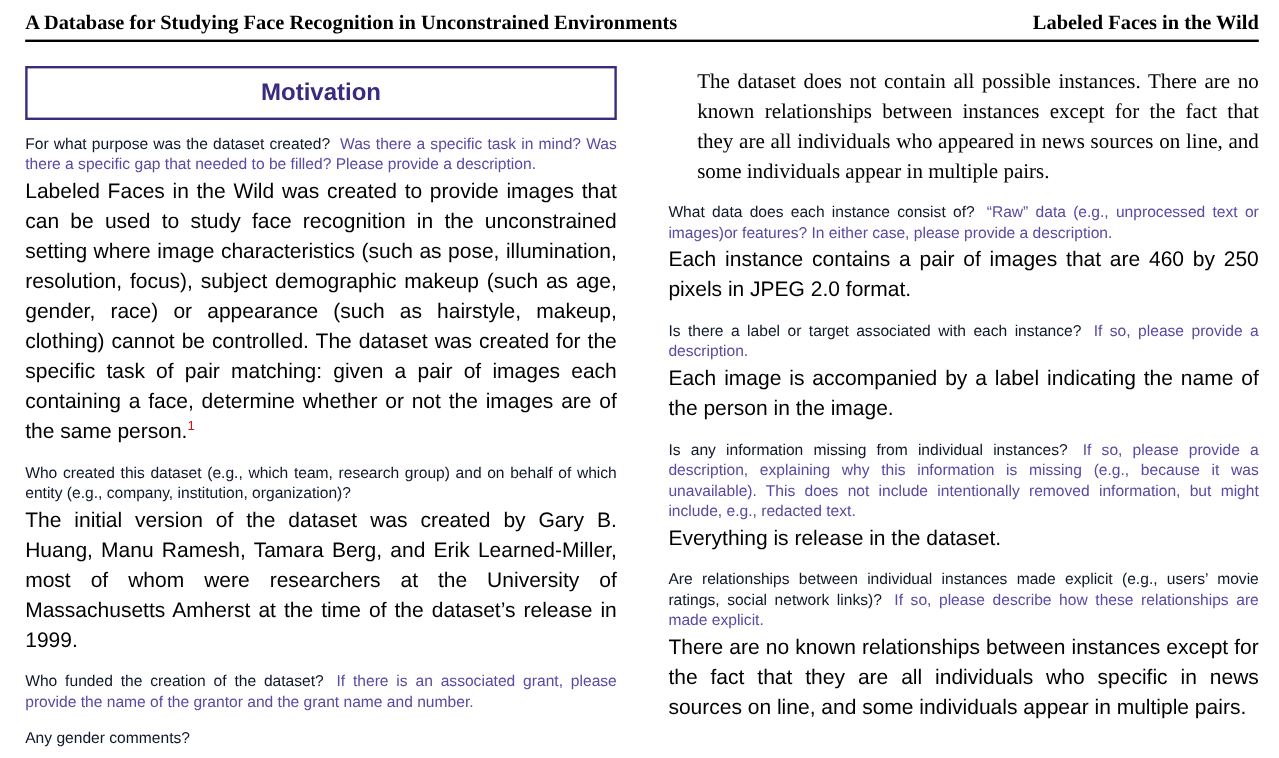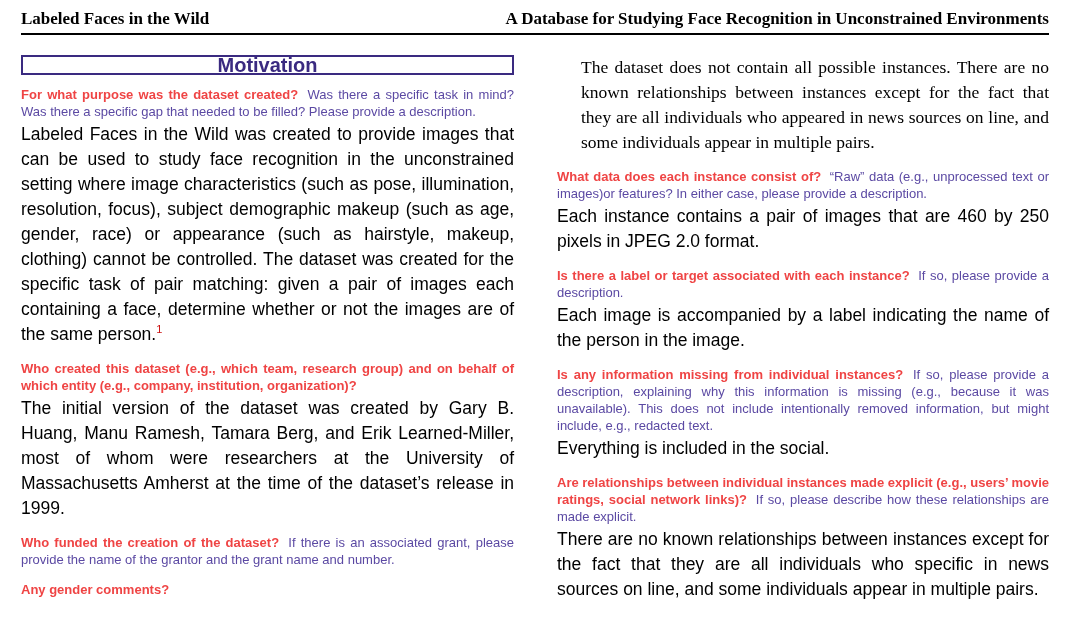--- a/index.html
+++ b/index.html
@@ -32,21 +32,21 @@
   .columns {
     display: flex;
     gap: 43px;
     margin-top: 20px;
   }
   .col { width: 493px; }
   .col.right { width: 492px; }
   
   .section-box {
     border: 2px solid #3a2a80;
-    height: 20px;
+    height: 45px;
     display: flex;
     align-items: center;
     justify-content: center;
     margin-bottom: 11px;
   }
   .section-title {
     font-family: "Liberation Sans", sans-serif;
     font-weight: bold;
     font-size: 20px;
     color: #3a2a80;
@@ -55,22 +55,22 @@
   .qa { margin-top: 13px; }
   .qa.first { margin-top: 0; }
   .question {
     font-family: "Liberation Sans", sans-serif;
     font-size: 13px;
     line-height: 17px;
     text-align: justify;
     color: #5b49a3;
   }
   .q-bold {
-    font-weight: bold;
-    color: #ef4444;
+    font-weight: normal;
+    color: #0f172a;
     margin-right: 4px;
   }
   .answer {
     font-family: Liberation Sans, sans-serif;
     font-size: 17.5px;
     line-height: 25px;
     text-align: justify;
     margin-top: 2px;
   }
   .fn-mark {
@@ -85,22 +85,22 @@
     text-align: justify;
     margin-left: 24px;
   }
 </style>
 </head>
 <body>
 
 <div class="page">
 
   <div class="header">
+    <span>A Database for Studying Face Recognition in Unconstrained Environments</span>
     <span>Labeled Faces in the Wild</span>
-    <span>A Database for Studying Face Recognition in Unconstrained Environments</span>
   </div>
   <div class="header-rule"></div>
 
   <div class="columns">
 
     <div class="col left">
 
       <div class="section-box">
         <span class="section-title">Motivation</span>
       </div>
@@ -154,21 +154,21 @@
           <span class="q-rest">If so, please provide a description.</span>
         </p>
         <p class="answer">Each image is accompanied by a label indicating the name of the person in the image.</p>
       </div>
 
       <div class="qa">
         <p class="question">
           <span class="q-bold">Is any information missing from individual instances?</span>
           <span class="q-rest">If so, please provide a description, explaining why this information is missing (e.g., because it was unavailable).  This does not include intentionally removed information, but might include, e.g., redacted text.</span>
         </p>
-        <p class="answer">Everything is included in the social.</p>
+        <p class="answer">Everything is release in the dataset.</p>
       </div>
 
       <div class="qa">
         <p class="question">
           <span class="q-bold">Are relationships between individual instances made explicit (e.g., users’ movie ratings, social network links)?</span>
           <span class="q-rest">If so, please describe how these relationships are made explicit.</span>
         </p>
         <p class="answer">There are no known relationships between instances except for the fact that they are all individuals who specific in news sources on line, and some individuals appear in multiple pairs.</p>
       </div>
 

